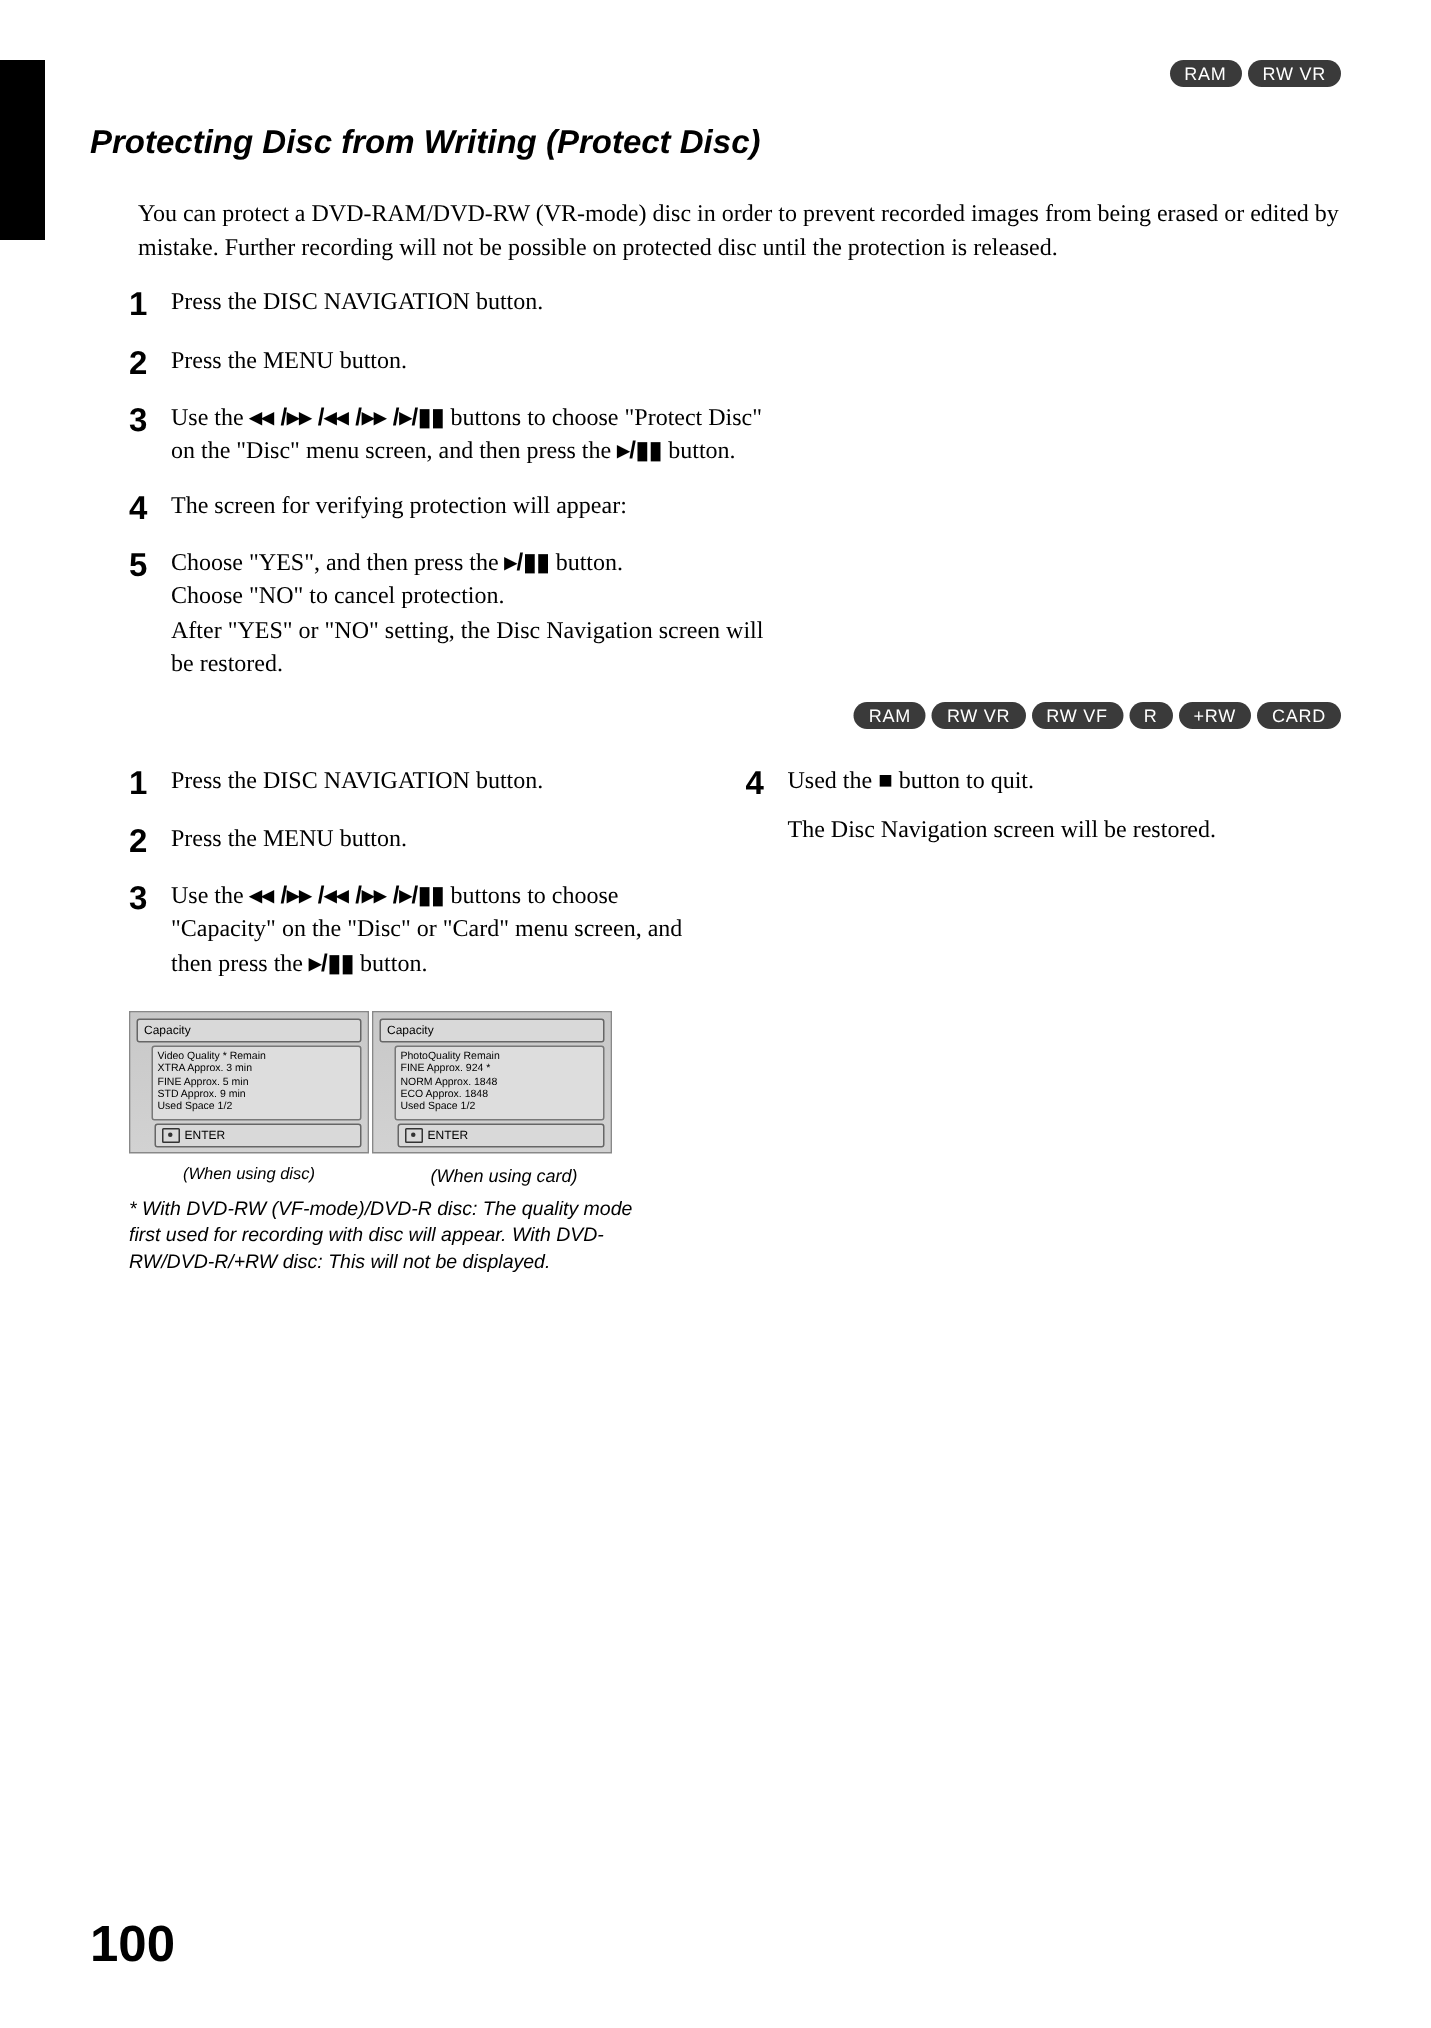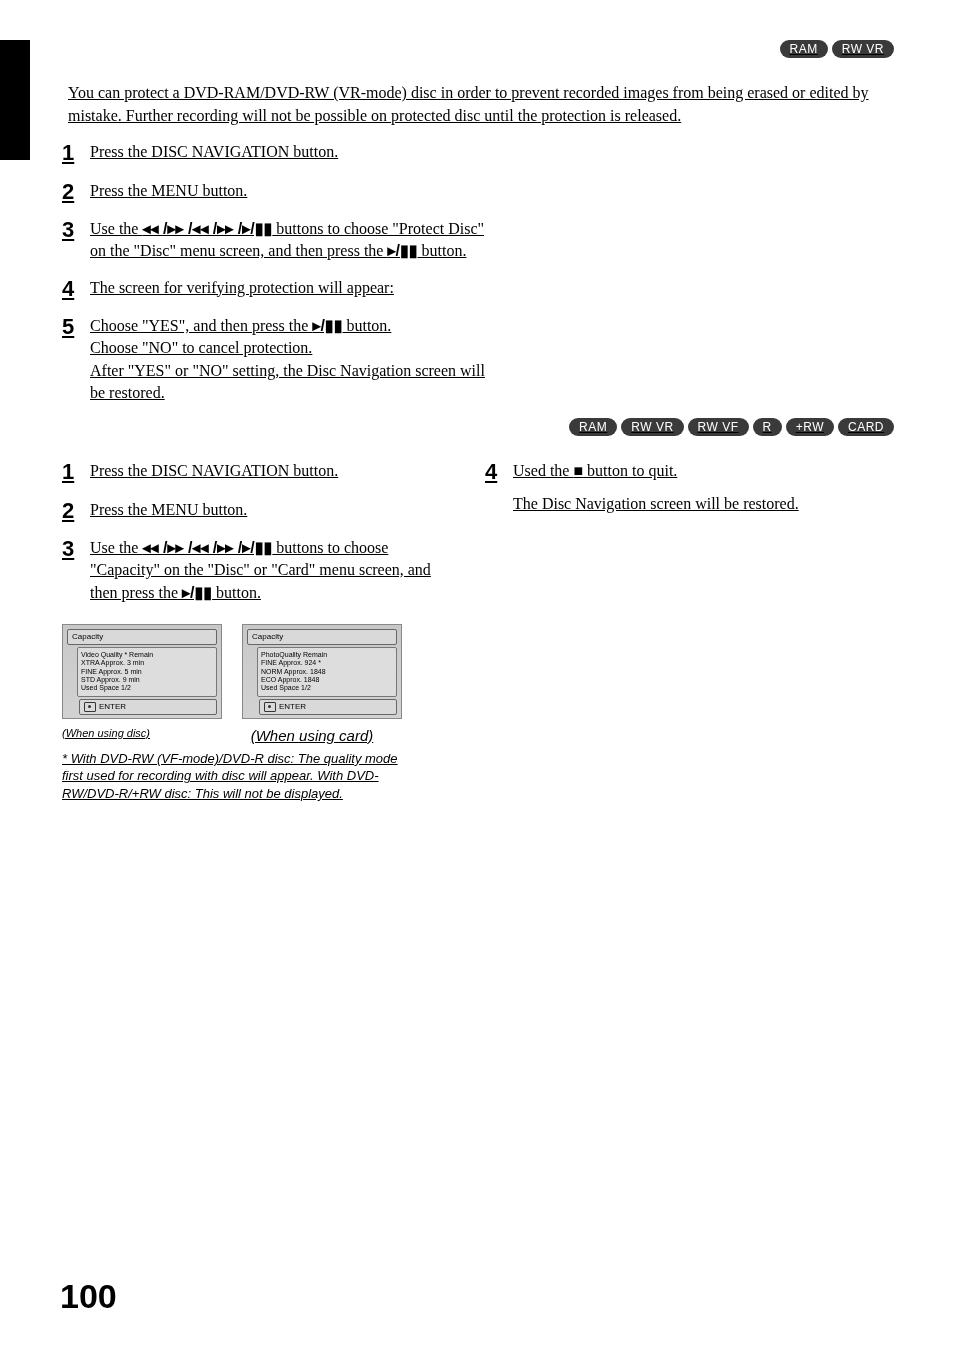--- a/index.html
+++ b/index.html
@@ -6,25 +6,24 @@
     font-family: "Palatino Linotype", "Book Antiqua", Palatino, serif;
     margin: 0;
     padding: 0;
     background: #fff;
     color: #000;
     width: 954px;
     min-height: 1352px;
     position: relative;
   }
   .page {
-    padding: 40px 60px 40px 36px;
+    padding: 40px 60px 40px 60px;
     box-sizing: border-box;
     position: relative;
     min-height: 1352px;
-    text-decoration: underline;
   }
   .left-tab {
     position: absolute;
     left: 0;
     top: 40px;
     width: 30px;
     height: 120px;
     background: #000;
   }
   .badges-row {
@@ -87,21 +86,21 @@
   }
   .col {
     flex: 1;
   }
   .col .step {
     max-width: 100%;
   }
   
   .mock-screens {
     display:flex;
-    gap:20px;
+    gap:2px;
     margin: 20px 0 8px 26px;
   }
   .mock {
     width: 160px;
     height: 95px;
     background: linear-gradient(#c8c8c8,#d2d2d2);
     border: 1px solid #888;
     position: relative;
     box-sizing: border-box;
   }
@@ -179,20 +178,21 @@
 
 <div class="page">
 
   <div class="left-tab"></div>
 
   <div class="badges-row">
     <span class="badge">RAM</span>
     <span class="badge">RW VR</span>
   </div>
 
+  <h2 class="section-title">Protecting Disc from Writing (Protect Disc)</h2>
 
   <p class="intro-para">You can protect a DVD-RAM/DVD-RW (VR-mode) disc in order to prevent recorded images from being erased or edited by mistake. Further recording will not be possible on protected disc until the protection is released.</p>
 
   <div class="steps-area">
     <div class="step">
       <div class="step-num">1</div>
       <div class="step-body">Press the DISC NAVIGATION button.</div>
     </div>
     <div class="step">
       <div class="step-num">2</div>
@@ -268,22 +268,22 @@
 NORM   Approx. 1848
 ECO      Approx. 1848
 Used Space     1/2</div>
           <div class="bar">
               <span class="rec-icon"></span>
               <span>ENTER</span>
             </div>
         </div>
       </div>
       <div style="display:flex; gap:10px; margin-left:26px;">
-        <div style="width:160px; text-align:left; font-style:italic; font-size:11px; font-family:Arial,sans-serif;">(When using disc)</div>
-        <div style="width:160px; text-align:center; font-style:italic; font-size:15px; font-family:Arial,sans-serif;">(When using card)</div>
+        <div style="width:160px; text-align:center; font-style:italic; font-size:11px; font-family:Arial,sans-serif;">(When using disc)</div>
+        <div style="width:160px; text-align:center; font-style:italic; font-size:12px; font-family:Arial,sans-serif;">(When using card)</div>
       </div>
 
       <p class="caption">* With DVD-RW (VF-mode)/DVD-R disc: The quality mode first used for recording with disc will appear. With DVD-RW/DVD-R/+RW disc: This will not be displayed.</p>
     </div>
 
     <div class="col">
       <div class="steps-area" style="padding-left:0; max-width:100%;">
         <div class="step">
           <div class="step-num">4</div>
           <div class="step-body">

